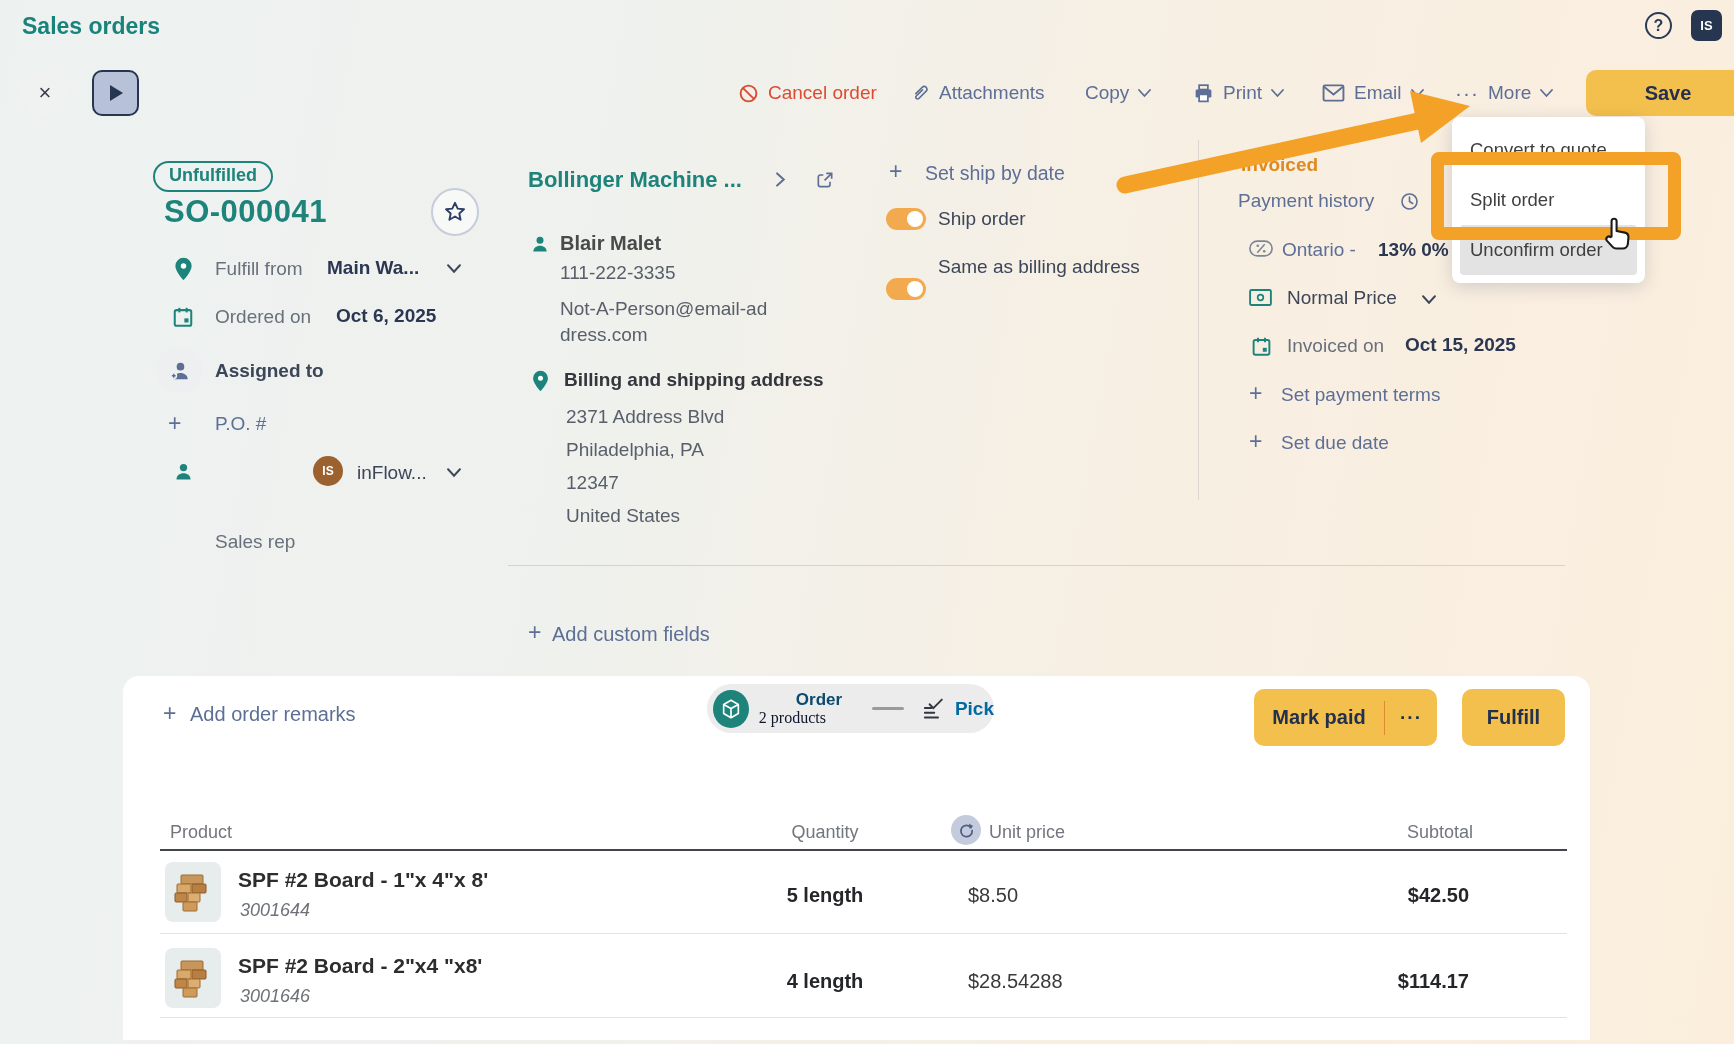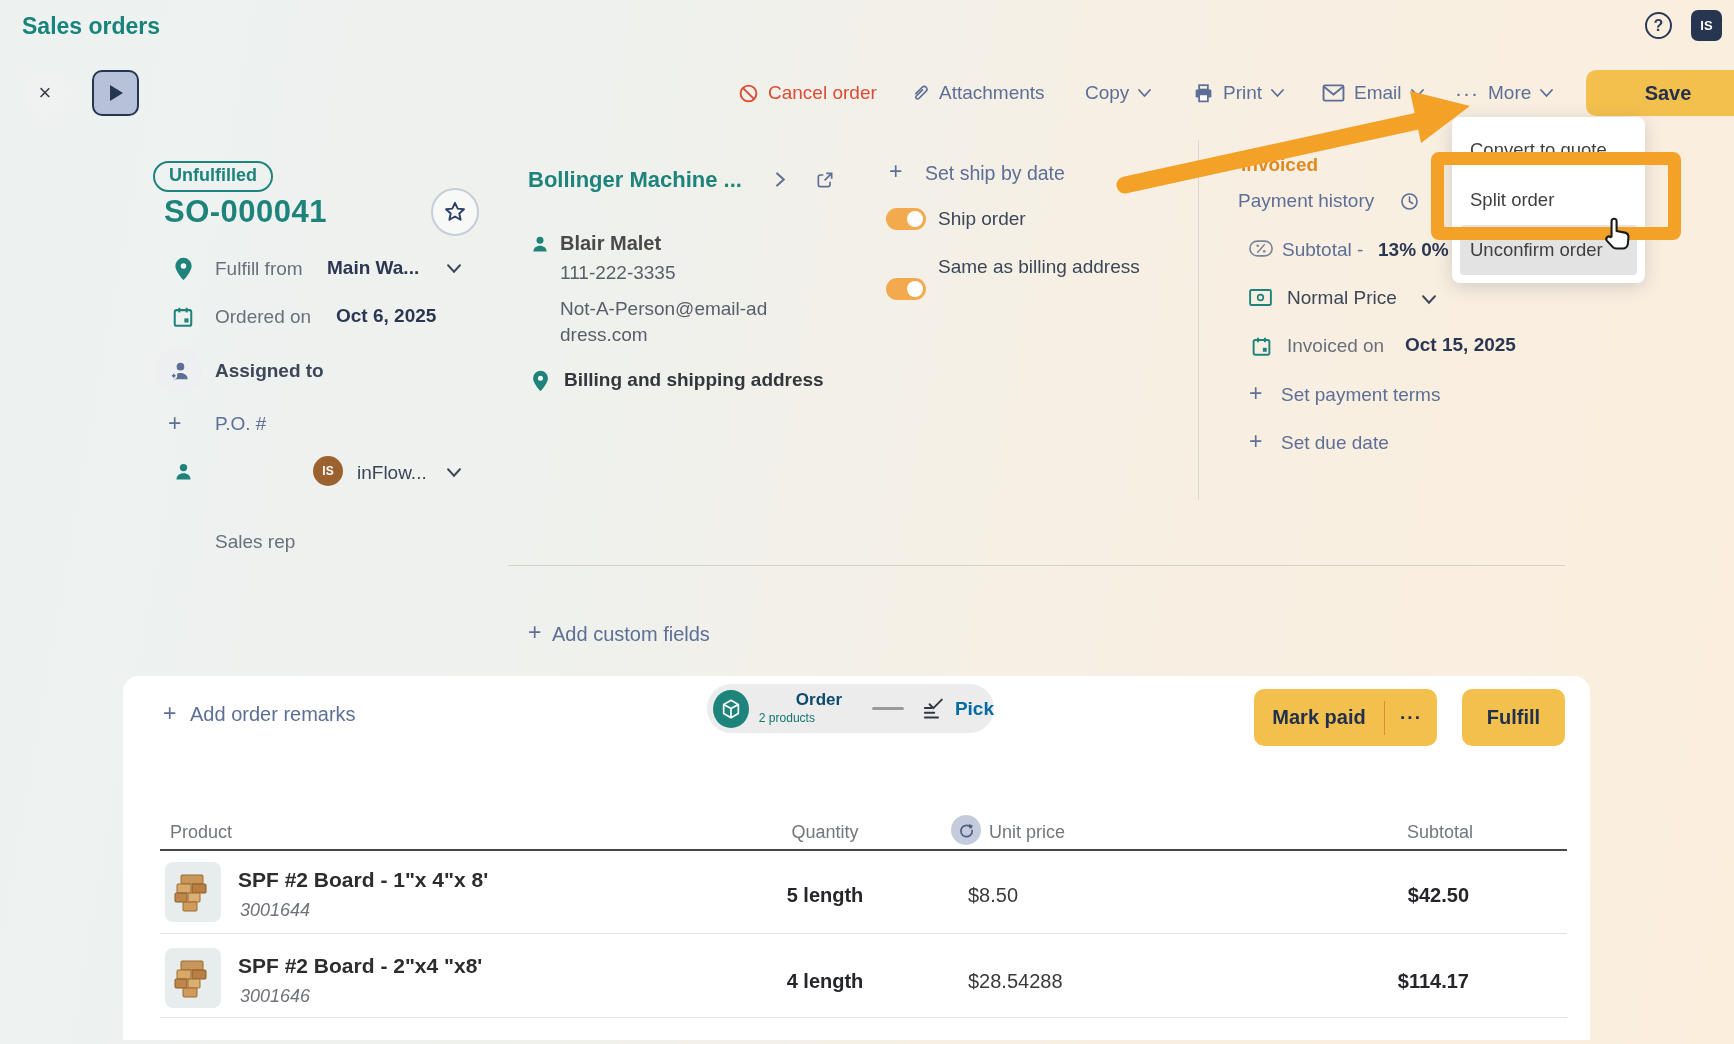--- a/index.html
+++ b/index.html
@@ -59,21 +59,21 @@
   .hdiv { height:1px; background:#d6d3cb; }
 
   
   .card { position:absolute; left:123px; top:676px; width:1467px; height:364px;
     background:#fff; border-radius:16px 16px 0 0; }
   .pipeline { position:absolute; left:584px; top:8px; width:287px; height:49px; border-radius:26px;
     background:#ececec; display:flex; align-items:center; }
   .stage-icon { width:38px; height:38px; border-radius:50%; background:#1e837b; display:flex;
     align-items:center; justify-content:center; margin-left:6px; }
   .stage-name { font-size:17px; font-weight:bold; color:#0c4a6e; line-height:19px;margin-left:37px; }
-  .stage-sub { font-size:12px; color:#0f766e; line-height:18px; }
+  .stage-sub { font-size:16px; color:#0f172a; line-height:18px;font-family:Liberation Serif, serif; }
   .stage-dash { width:34px; height:3px; background:#9a9a9a; border-radius:2px; }
   .pick-label { font-size:19px; font-weight:bold; color:#0369a1; }
   .btn-yellow { position:absolute; top:13px; height:57px; background:#f4c04d; border-radius:10px;
     color:#22304d; font-size:20px; font-weight:bold; display:flex; align-items:center; justify-content:center; }
 
   
   .th { font-size:18px; color:#72767d; }
   .prod-name { font-size:21px; font-weight:bold; color:#2d2d2d; }
   .prod-sku { font-size:18px; font-style:italic; color:#6e7278; }
   .cell { font-size:20px; color:#3a3a3a; }
@@ -253,20 +253,26 @@
   <span class="abs sub-text" style="left:560px; top:260px;">111-222-3335</span>
   <div class="abs sub-text" style="left:560px; top:296px; width:208px; word-break:break-all;">Not-A-Person@email-address.com</div>
 
   <div class="abs" style="left:531px; top:370px;">
     <svg width="19" height="22" viewBox="0 0 24 28">
         <path d="M12 1a9.5 9.5 0 0 0-9.5 9.5C2.5 17 12 27 12 27s9.5-10 9.5-16.5A9.5 9.5 0 0 0 12 1z" fill="#1e837b"></path>
         <circle cx="12" cy="10.5" r="3.2" fill="#fff"></circle>
       </svg>
   </div>
   <span class="abs sec-bold" style="left:564px; top:369px;">Billing and shipping address</span>
+  <div class="abs addr" style="left:566px; top:400px;">
+    <div>2371 Address Blvd</div>
+    <div>Philadelphia, PA</div>
+    <div>12347</div>
+    <div>United States</div>
+  </div>
 
   <span class="abs plus" style="left:889px; top:160px;">+</span>
   <span class="abs link-blue" style="left:925px; top:162px; font-size:19.5px;">Set ship by date</span>
 
   <div class="abs toggle" style="left:886px; top:208px;">
       <div class="knob"></div>
     </div>
   <span class="abs val-reg" style="left:938px; top:208px;">Ship order</span>
 
   <div class="abs toggle" style="left:886px; top:256px;">
@@ -282,21 +288,21 @@
     <circle cx="12" cy="12" r="9.5" fill="none" stroke="#5d6f96" stroke-width="2"></circle>
       <path d="M12 6.5V12l4 2.5" fill="none" stroke="#5d6f96" stroke-width="2" stroke-linecap="round"></path>
   </svg>
 
   <svg class="abs" style="left:1249px; top:240px;" width="24" height="17" viewBox="0 0 26 18">
     <rect x="1" y="1" width="24" height="16" rx="8" fill="none" stroke="#7c8597" stroke-width="1.8"></rect>
     <path d="M9 13.5l8-9" stroke="#7c8597" stroke-width="1.6"></path>
     <circle cx="9.5" cy="6" r="1.4" fill="#7c8597"></circle>
       <circle cx="16.5" cy="12" r="1.4" fill="#7c8597"></circle>
   </svg>
-  <span class="abs link-blue" style="left:1282px; top:239px;">Subtotal -</span>
+  <span class="abs link-blue" style="left:1282px; top:239px;">Ontario -</span>
   <span class="abs val" style="left:1378px; top:239px;">13% 0%</span>
 
   <svg class="abs" style="left:1249px; top:289px;" width="23" height="17" viewBox="0 0 24 18">
     <rect x="1" y="1" width="22" height="16" rx="1.5" fill="none" stroke="#1e837b" stroke-width="2"></rect>
     <circle cx="12" cy="9" r="3" fill="none" stroke="#1e837b" stroke-width="1.8"></circle>
   </svg>
   <span class="abs val-reg" style="left:1287px; top:287px;">Normal Price</span>
   <svg class="abs" style="left:1422px; top:295px;" width="14" height="10" viewBox="0 0 13 9">
       <path d="M1 1l5.5 6L12 1" fill="none" stroke="#3c4658" stroke-width="1.8" stroke-linecap="round"></path>
     </svg>

